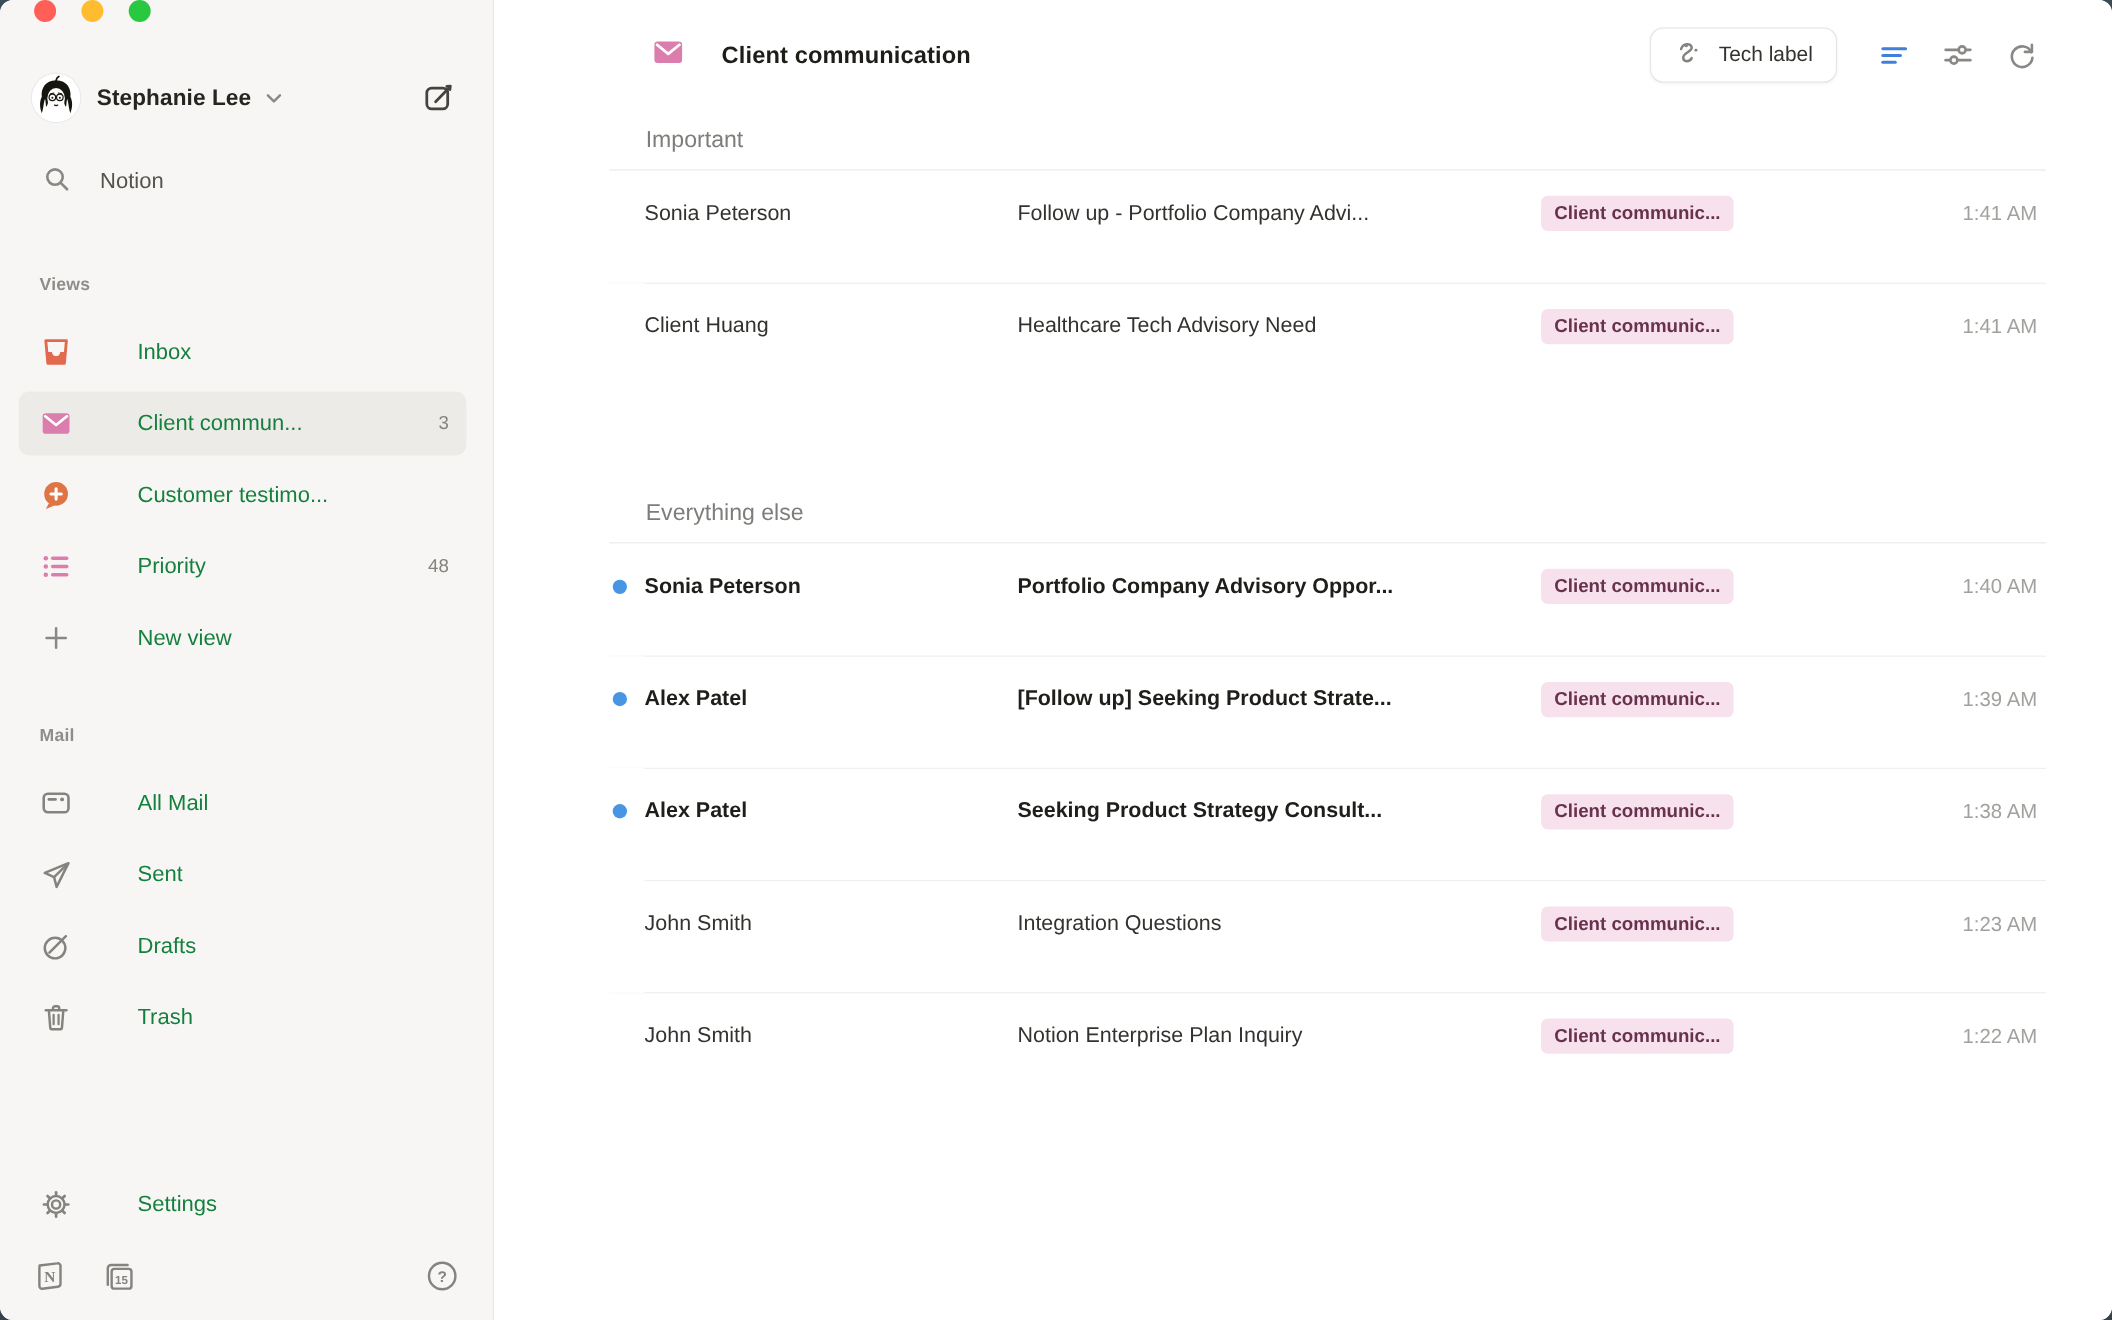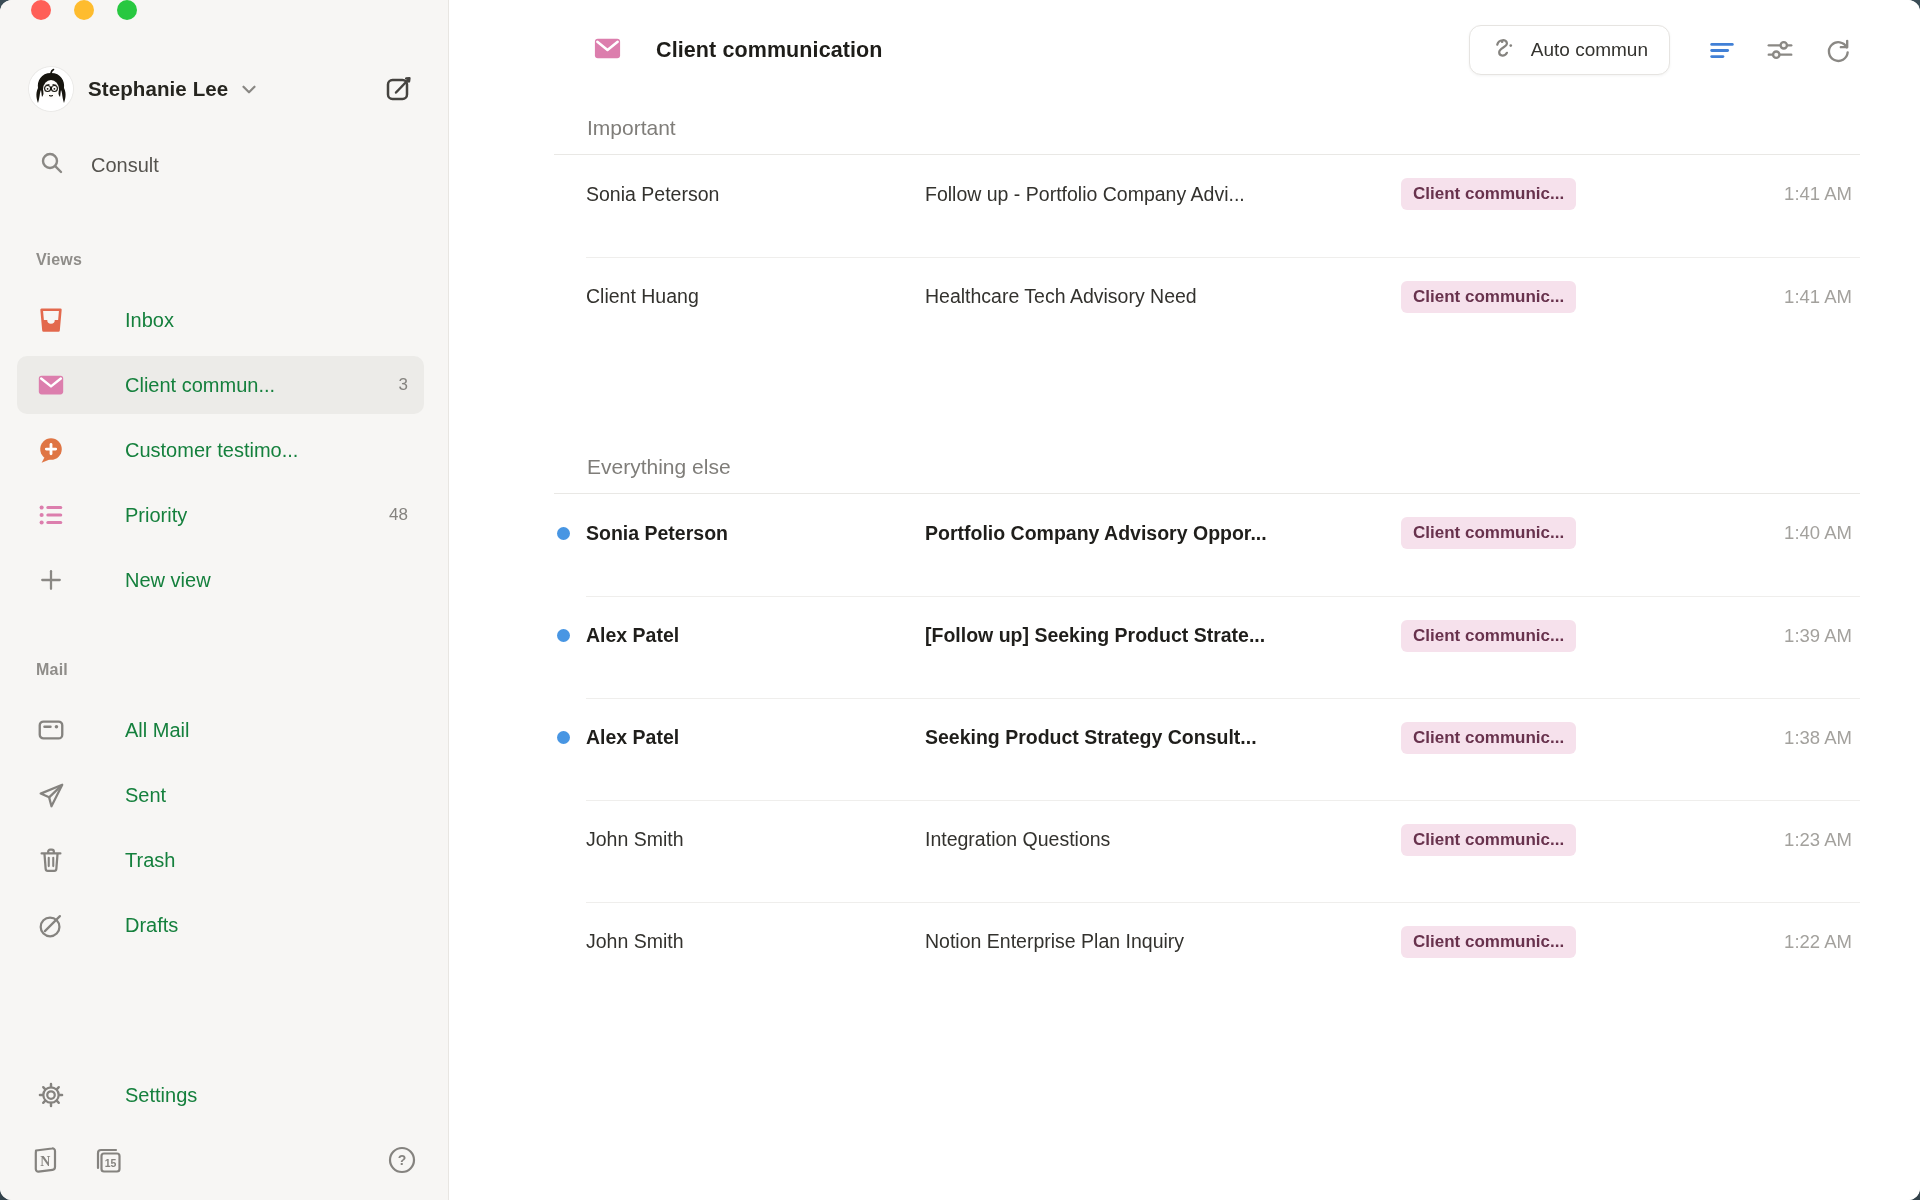--- a/index.html
+++ b/index.html
@@ -217,21 +217,21 @@
       </button>
     </div>
 
     <div class="search-row">
       <span>
         <svg width="26" height="26" viewBox="0 0 26 26">
           <circle cx="11" cy="11" r="7" fill="none" stroke="#8a8884" stroke-width="2.4"></circle>
           <line x1="16.2" y1="16.2" x2="22" y2="22" stroke="#8a8884" stroke-width="2.4" stroke-linecap="round"></line>
         </svg>
       </span>
-      <span class="srch-label">Consult</span>
+      <span class="srch-label">Notion</span>
     </div>
 
     <div class="sec-label">Views</div>
 
     <nav class="nav-list">
       <div class="nav-item">
         <span class="nav-ic">
           <svg width="30" height="30" viewBox="0 0 32 32">
             <path d="M6 5 H26 L24 27 H8 Z" fill="none" stroke="#e3694d" stroke-width="2.8" stroke-linejoin="round"></path>
             <path d="M7.1 16 H12 A4 4 0 0 0 20 16 H24.9 L24 27 H8 Z" fill="#e3694d"></path>
@@ -312,38 +312,38 @@
             <path d="M28 5 L5 14.5 L14 18.5 L16.5 28 Z" fill="none" stroke="#85837f" stroke-width="2.4" stroke-linejoin="round"></path>
             <line x1="14" y1="18.5" x2="27" y2="6" stroke="#85837f" stroke-width="2.4" stroke-linejoin="round"></line>
           </svg>
         </span>
         <span class="nav-label">Sent</span>
       </div>
 
       <div class="nav-item">
         <span class="nav-ic">
           <svg width="30" height="30" viewBox="0 0 32 32">
+            <circle cx="15" cy="18" r="10" fill="none" stroke="#85837f" stroke-width="2.4"></circle>
+            <line x1="9.5" y1="22.5" x2="25.5" y2="6.5" stroke="#85837f" stroke-width="2.4" stroke-linecap="round"></line>
+          </svg>
+        </span>
+        <span class="nav-label">Drafts</span>
+      </div>
+
+      <div class="nav-item">
+        <span class="nav-ic">
+          <svg width="30" height="30" viewBox="0 0 32 32">
             <line x1="6" y1="9" x2="26" y2="9" stroke="#85837f" stroke-width="2.4" stroke-linecap="round"></line>
             <path d="M13 8.5 V7 a2 2 0 0 1 2-2 h2 a2 2 0 0 1 2 2 V8.5" fill="none" stroke="#85837f" stroke-width="2.4"></path>
             <path d="M9 9 L10.3 25.5 a2.2 2.2 0 0 0 2.2 2 h7 a2.2 2.2 0 0 0 2.2-2 L23 9" fill="none" stroke="#85837f" stroke-width="2.4" stroke-linejoin="round"></path>
             <line x1="13.6" y1="13.5" x2="13.6" y2="22.5" stroke="#85837f" stroke-width="2.2" stroke-linecap="round"></line>
             <line x1="18.4" y1="13.5" x2="18.4" y2="22.5" stroke="#85837f" stroke-width="2.2" stroke-linecap="round"></line>
           </svg>
         </span>
         <span class="nav-label">Trash</span>
-      </div>
-
-      <div class="nav-item">
-        <span class="nav-ic">
-          <svg width="30" height="30" viewBox="0 0 32 32">
-            <circle cx="15" cy="18" r="10" fill="none" stroke="#85837f" stroke-width="2.4"></circle>
-            <line x1="9.5" y1="22.5" x2="25.5" y2="6.5" stroke="#85837f" stroke-width="2.4" stroke-linecap="round"></line>
-          </svg>
-        </span>
-        <span class="nav-label">Drafts</span>
       </div>
     </nav>
 
     <div class="sb-spacer"></div>
 
     <nav class="nav-list settings-row">
       <div class="nav-item">
         <span class="nav-ic">
           <svg width="30" height="30" viewBox="0 0 32 32">
             <circle cx="16" cy="16" r="4" fill="none" stroke="#85837f" stroke-width="2.4"></circle>
@@ -402,21 +402,21 @@
 
       <div class="header-actions">
         <button class="auto-label-btn">
           <span>
             <svg width="27" height="27" viewBox="0 0 28 28">
               <path d="M6.5 11 C8 5.5 16 5 16.5 9.5 C17 13.5 8.5 14.5 8.5 19 C8.5 23.5 14.5 23.5 16.5 19.5" fill="none" stroke="#85837f" stroke-width="2.3" stroke-linecap="round"></path>
               <circle cx="11.5" cy="8" r="1.4" fill="#85837f"></circle>
               <circle cx="20.5" cy="12" r="1.4" fill="#85837f"></circle>
             </svg>
           </span>
-          <span>Auto commun</span>
+          <span>Tech label</span>
         </button>
 
         <button class="icon-btn">
           <svg width="30" height="30" viewBox="0 0 32 32">
             <line x1="5" y1="10" x2="27" y2="10" stroke="#4180d6" stroke-width="3" stroke-linecap="round"></line>
             <line x1="5" y1="16.5" x2="22" y2="16.5" stroke="#4180d6" stroke-width="3" stroke-linecap="round"></line>
             <line x1="5" y1="23" x2="17" y2="23" stroke="#4180d6" stroke-width="3" stroke-linecap="round"></line>
           </svg>
         </button>
         <button class="icon-btn">

